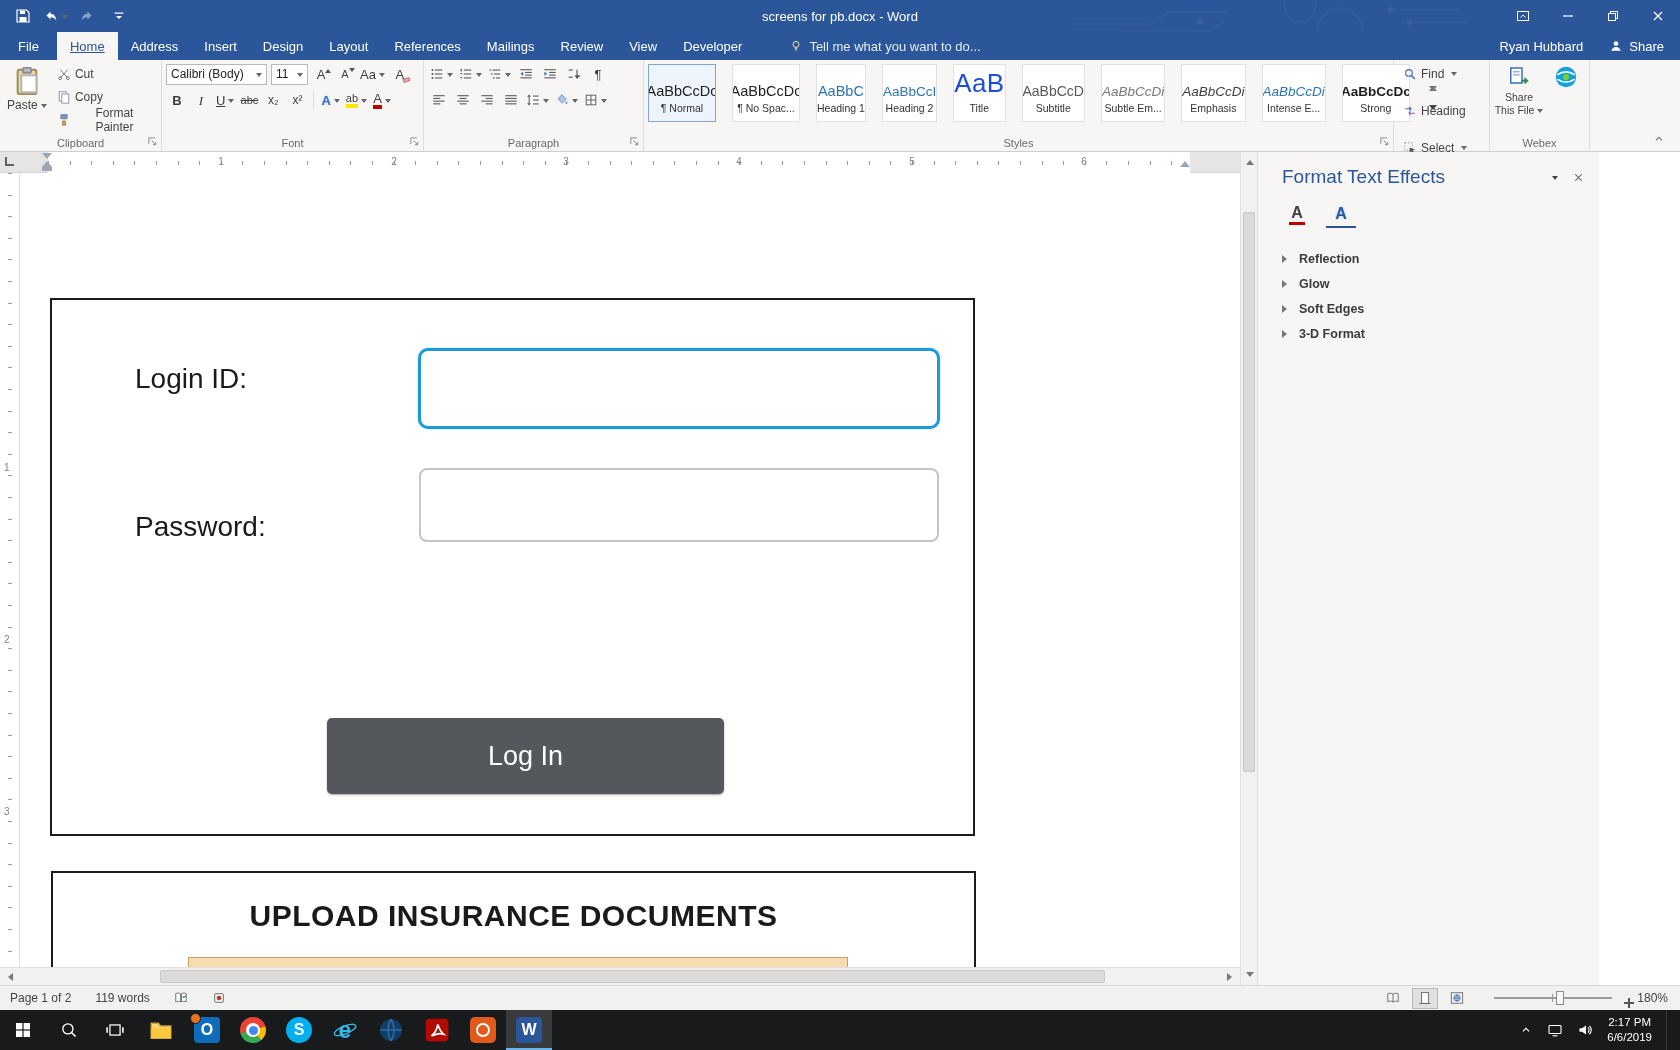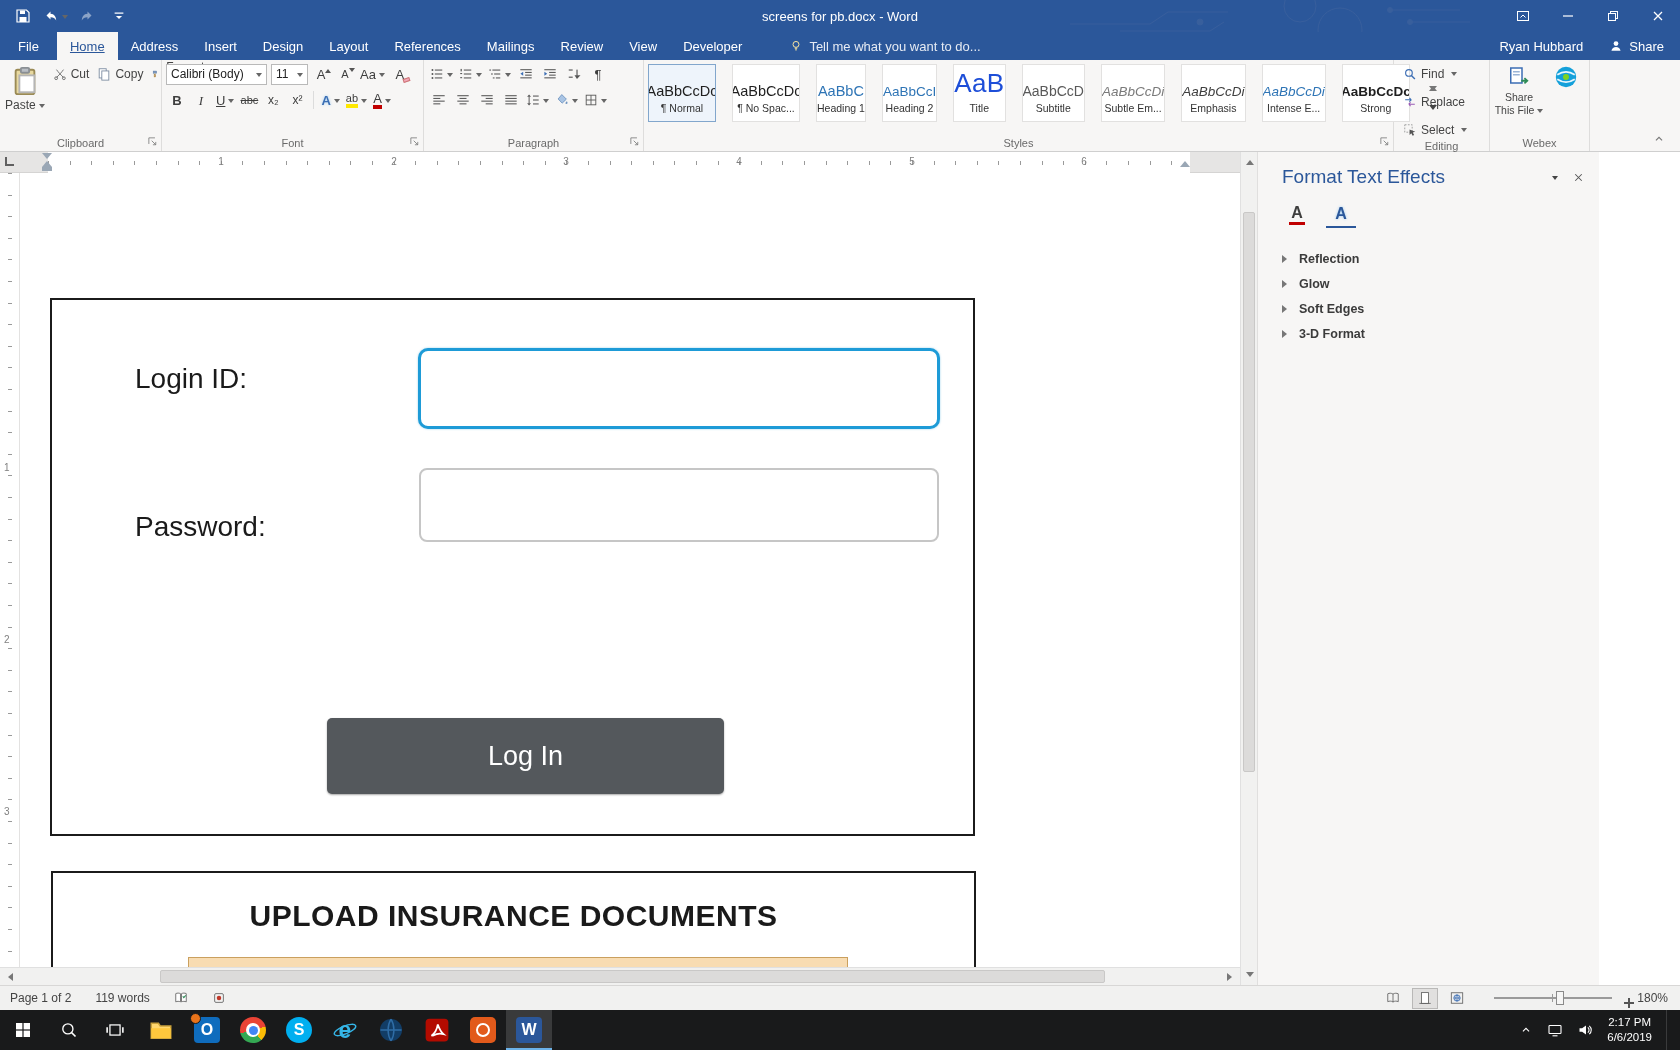--- a/index.html
+++ b/index.html
@@ -37,21 +37,21 @@
   .ribbon{position:absolute;left:0;top:60px;width:1680px;height:92px;background:#f7f6f5;border-bottom:1px solid #cfcfcf;display:flex;}
   .grp{position:relative;border-right:1px solid #dedddc;display:flex;flex-direction:column;}
   .grp-body{flex:1;display:flex;padding:3px 4px 0 4px;}
   .grp-label{height:17px;display:flex;align-items:center;justify-content:center;color:#6a6a6a;font-size:11px;}
   .launcher{position:absolute;right:2px;bottom:3px;width:13px;height:13px;display:flex;align-items:center;justify-content:center;}
   .grp-fill{flex:1;position:relative;border-right:none;}
   .collapse-btn{position:absolute;right:14px;bottom:5px;color:#777;}
 
   .paste-btn{width:46px;display:flex;flex-direction:column;align-items:center;justify-content:flex-start;gap:2px;padding-top:2px;border:1px solid transparent;}
   .paste-btn .lblrow{display:flex;align-items:center;font-size:12px;color:#444;}
-  .clip-col{display:flex;flex-direction:row;justify-content:flex-start;gap:2px;padding-left:4px;}
+  .clip-col{display:flex;flex-direction:column;justify-content:flex-start;gap:2px;padding-left:4px;}
   .crow{display:flex;align-items:center;gap:4px;height:21px;font-size:12px;color:#444;padding:0 3px;}
 
   .fontgrp-body{flex-direction:column;gap:4px;}
   .frow{display:flex;align-items:center;gap:2px;}
   .combo{display:flex;align-items:center;border:1px solid #b9b9b9;background:#fff;height:21px;padding:0 4px;font-size:12px;color:#222;}
   .combo.name{width:101px;justify-content:space-between;}
   .combo.size{width:37px;justify-content:space-between;margin-left:2px;}
   .ibtn{min-width:22px;height:22px;display:flex;align-items:center;justify-content:center;color:#3e3e3e;font-size:13px;padding:0 2px;position:relative;}
   .ibtn .g{line-height:1;}
   .bold-g{font-weight:700;}
@@ -78,21 +78,21 @@
   .p-h1{font-size:14.5px;color:#2e74b5}
   .p-h2{font-size:13.5px;color:#2e74b5}
   .p-title{font-size:26px;color:#1d4ed8;letter-spacing:.4px}
   .p-sub{font-size:14px;color:#595959}
   .p-subem{font-size:13.5px;color:#7a7a7a;font-style:italic}
   .p-em{font-size:13.5px;color:#3f3f3f;font-style:italic}
   .p-intem{font-size:13.5px;color:#2e74b5;font-style:italic}
   .p-strong{font-size:13.5px;font-weight:700;color:#1f1f1f}
   .style-scroll{width:14px;display:flex;flex-direction:column;gap:5px;align-items:center;padding-top:8px;margin-left:3px;}
 
-  .edit-col{display:flex;flex-direction:column;gap:7px;padding-left:2px;}
+  .edit-col{display:flex;flex-direction:column;gap:16px;padding-left:2px;}
   .webex-body{gap:4px;align-items:flex-start;}
   .bigbtn{width:50px;display:flex;flex-direction:column;align-items:center;gap:2px;padding-top:2px;font-size:10.5px;color:#444;text-align:center;line-height:1.2;}
 
   
   .hruler{position:absolute;left:0;top:152px;width:1257px;height:21px;background:#e6e5e4;border-bottom:1px solid #d5d4d3;}
   .hr-zone{position:absolute;left:48px;top:0;width:1142px;height:21px;background:#fff;}
   .hr-ticks{position:absolute;left:48px;top:9px;width:1142px;height:4px;background:repeating-linear-gradient(to right,#9a9a9a 0 1px,transparent 1px 21.6px);}
   .hr-num{position:absolute;top:4px;transform:translateX(-50%);font-size:10px;color:#808080;}
   .tabsel{position:absolute;left:5px;top:5px;width:9px;height:9px;border-left:2px solid #606060;border-bottom:2px solid #606060;}
   .ind-first{position:absolute;left:42px;top:1px;width:0;height:0;border:5px solid transparent;border-top:6px solid #9aa7b5;}
@@ -788,21 +788,21 @@
             <svg class="i14" viewBox="0 0 16 16">
               <use href="#sy-find"></use>
             </svg>
             <span>Find</span>
             <span class="caret"></span>
           </button>
         <button class="crow">
             <svg class="i14" viewBox="0 0 16 16">
               <use href="#sy-replace"></use>
             </svg>
-            <span>Replace</span>
+            <span>Heading</span>
           </button>
         <button class="crow">
             <svg class="i14" viewBox="0 0 16 16">
               <use href="#sy-select"></use>
             </svg>
             <span>Select</span>
             <span class="caret"></span>
           </button>
       </div>
     </div>

